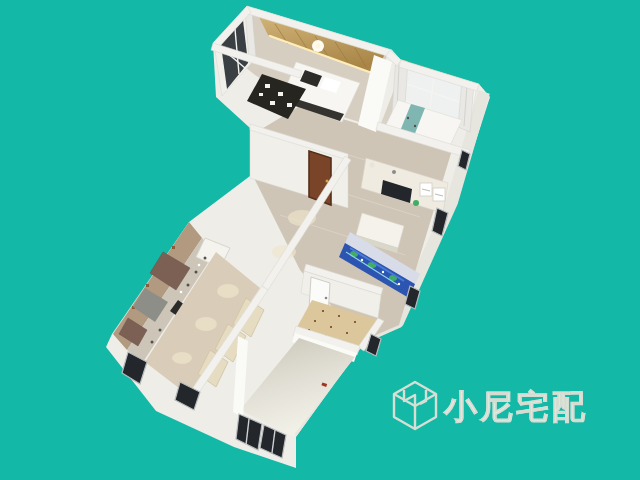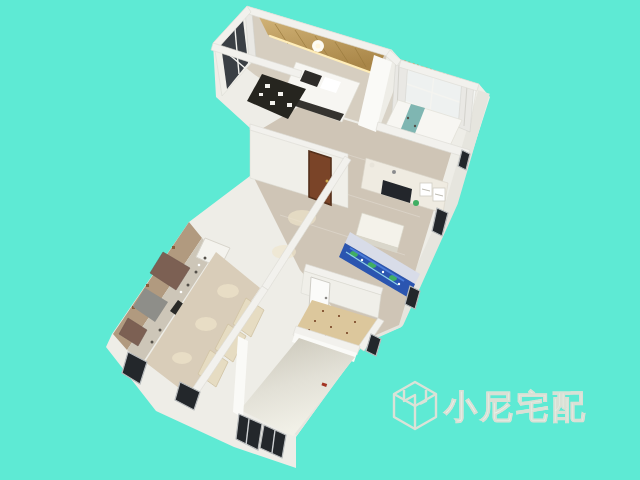--- a/index.html
+++ b/index.html
@@ -1,16 +1,16 @@
 <!DOCTYPE html>
 <html><head>
 <meta charset="utf-8">
 <style>
   html,body{margin:0;padding:0;background:#fafaf6;font-family:"DejaVu Sans","Liberation Sans",sans-serif;}
-  .stage{position:relative;width:640px;height:480px;overflow:hidden;background:#5eead4;}
+  .stage{position:relative;width:640px;height:480px;overflow:hidden;background:#14b8a6;}
   svg{display:block}
   
   .base{fill:#eeede7}
   .facade-strip{fill:none;stroke:#e6e5de;stroke-width:12;stroke-linejoin:round}
   .wall{fill:#f2f1ed;stroke:#dbdad3;stroke-width:.6}
   .wallface{fill:#f0efe9;stroke:#d9d8d1;stroke-width:.5}
   .brightface{fill:#fafaf7}
   
   .floor-master{fill:#d6cec0}
   .floor-bed2{fill:#d8d2c6}

